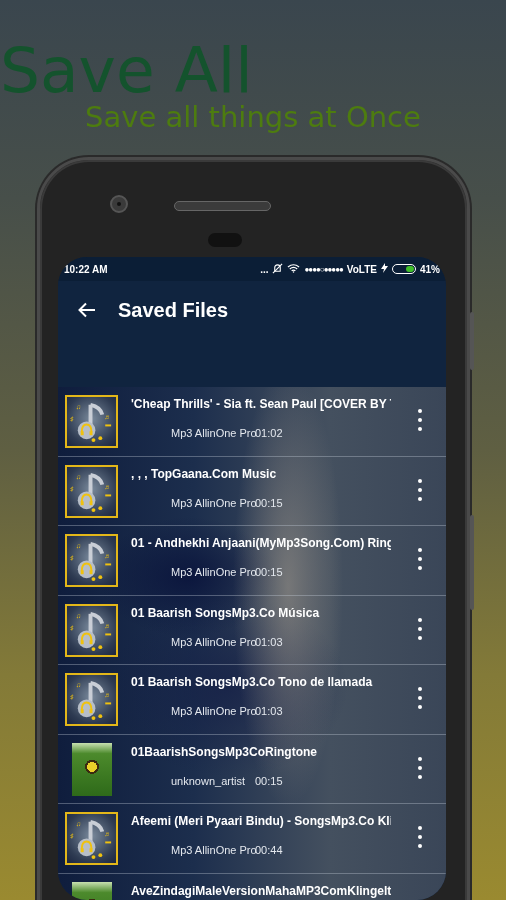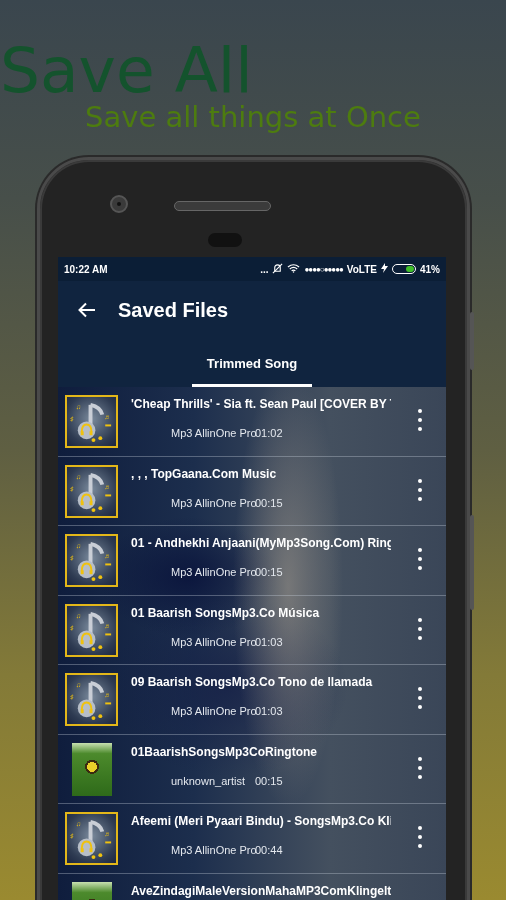--- a/index.html
+++ b/index.html
@@ -40,21 +40,21 @@
   .speaker {
     position: absolute; left: 134px; top: 41px; width: 97px; height: 10px;
     border-radius: 6px; background: #3b3b3b; border: 1px solid #666;
   }
   .sensor {
     position: absolute; left: 168px; top: 73px; width: 34px; height: 14px;
     border-radius: 8px; background: #111;
   }
   .screen {
     position: absolute; left: 58px; top: 257px; width: 388px; height: 643px;
-    overflow: hidden; background: #0e2340;
+    overflow: hidden; background: #0e2340; border-radius: 29px;
   }
   .statusbar {
     height: 24px; background: #0b1e36; color: #ffffff;
     display: flex; align-items: center; padding: 0 6px; font-size: 10px; font-weight: 700;
   }
   .statusbar .time { flex: 1; }
   .statusbar .right { display: flex; align-items: center; gap: 4px; font-size: 10px; }
   .sig { letter-spacing: -1px; font-size: 8px; }
   .battery {
     width: 24px; height: 10px; border: 1px solid #fff; border-radius: 5px; position: relative;
@@ -169,21 +169,20 @@
   <div class="appbar">
     <div class="back">
       <svg width="18" height="16" viewBox="0 0 18 16">
           <path d="M17 8 L2 8 M8 1.5 L1.5 8 L8 14.5" fill="none" stroke="#fff" stroke-width="2"></path>
         </svg>
     </div>
     <div class="app-title">Saved Files</div>
   </div>
 
   <div class="tabs">
-    <div class="tab tab-active">Trimmed Song</div>
   </div>
 
   <div class="list" id="file-list">
       <div class="row">
     <div class="thumb thumb-app">
           <svg viewBox="0 0 50 50">
             <path d="M24 8 L24 32" stroke="#c9ced6" stroke-width="4" fill="none"></path>
             <path d="M24 8 Q34 10 36 18" stroke="#c9ced6" stroke-width="4" fill="none"></path>
             <circle cx="20" cy="34" r="9" fill="#b7bec8"></circle>
             <path d="M15 36 Q15 28 20 28 Q25 28 25 36" fill="none" stroke="#f0c20f" stroke-width="2"></path>
@@ -294,21 +293,21 @@
             <rect x="14" y="35" width="3" height="4" fill="#f0c20f"></rect>
             <rect x="23" y="35" width="3" height="4" fill="#f0c20f"></rect>
             <text x="9" y="12" font-size="7" fill="#f0c20f">♫</text>
             <text x="3" y="24" font-size="7" fill="#f0c20f">♯</text>
             <text x="38" y="22" font-size="7" fill="#f0c20f">♬</text>
             <rect x="39" y="28" width="6" height="2" fill="#f0c20f"></rect>
             <circle cx="34" cy="42" r="2" fill="#f0c20f"></circle>
             <circle cx="27" cy="44" r="2" fill="#f0c20f"></circle>
           </svg>
         </div>
-    <div class="title">09 Baarish SongsMp3.Co Tono de llamada</div>
+    <div class="title">01 Baarish SongsMp3.Co Tono de llamada</div>
     <div class="artist">Mp3 AllinOne Pro</div>
     <div class="duration">01:03</div>
     <div class="more">
           <span></span>
           <span></span>
           <span></span>
         </div>
   </div>
       <div class="row">
     <div class="thumb thumb-photo"></div>

